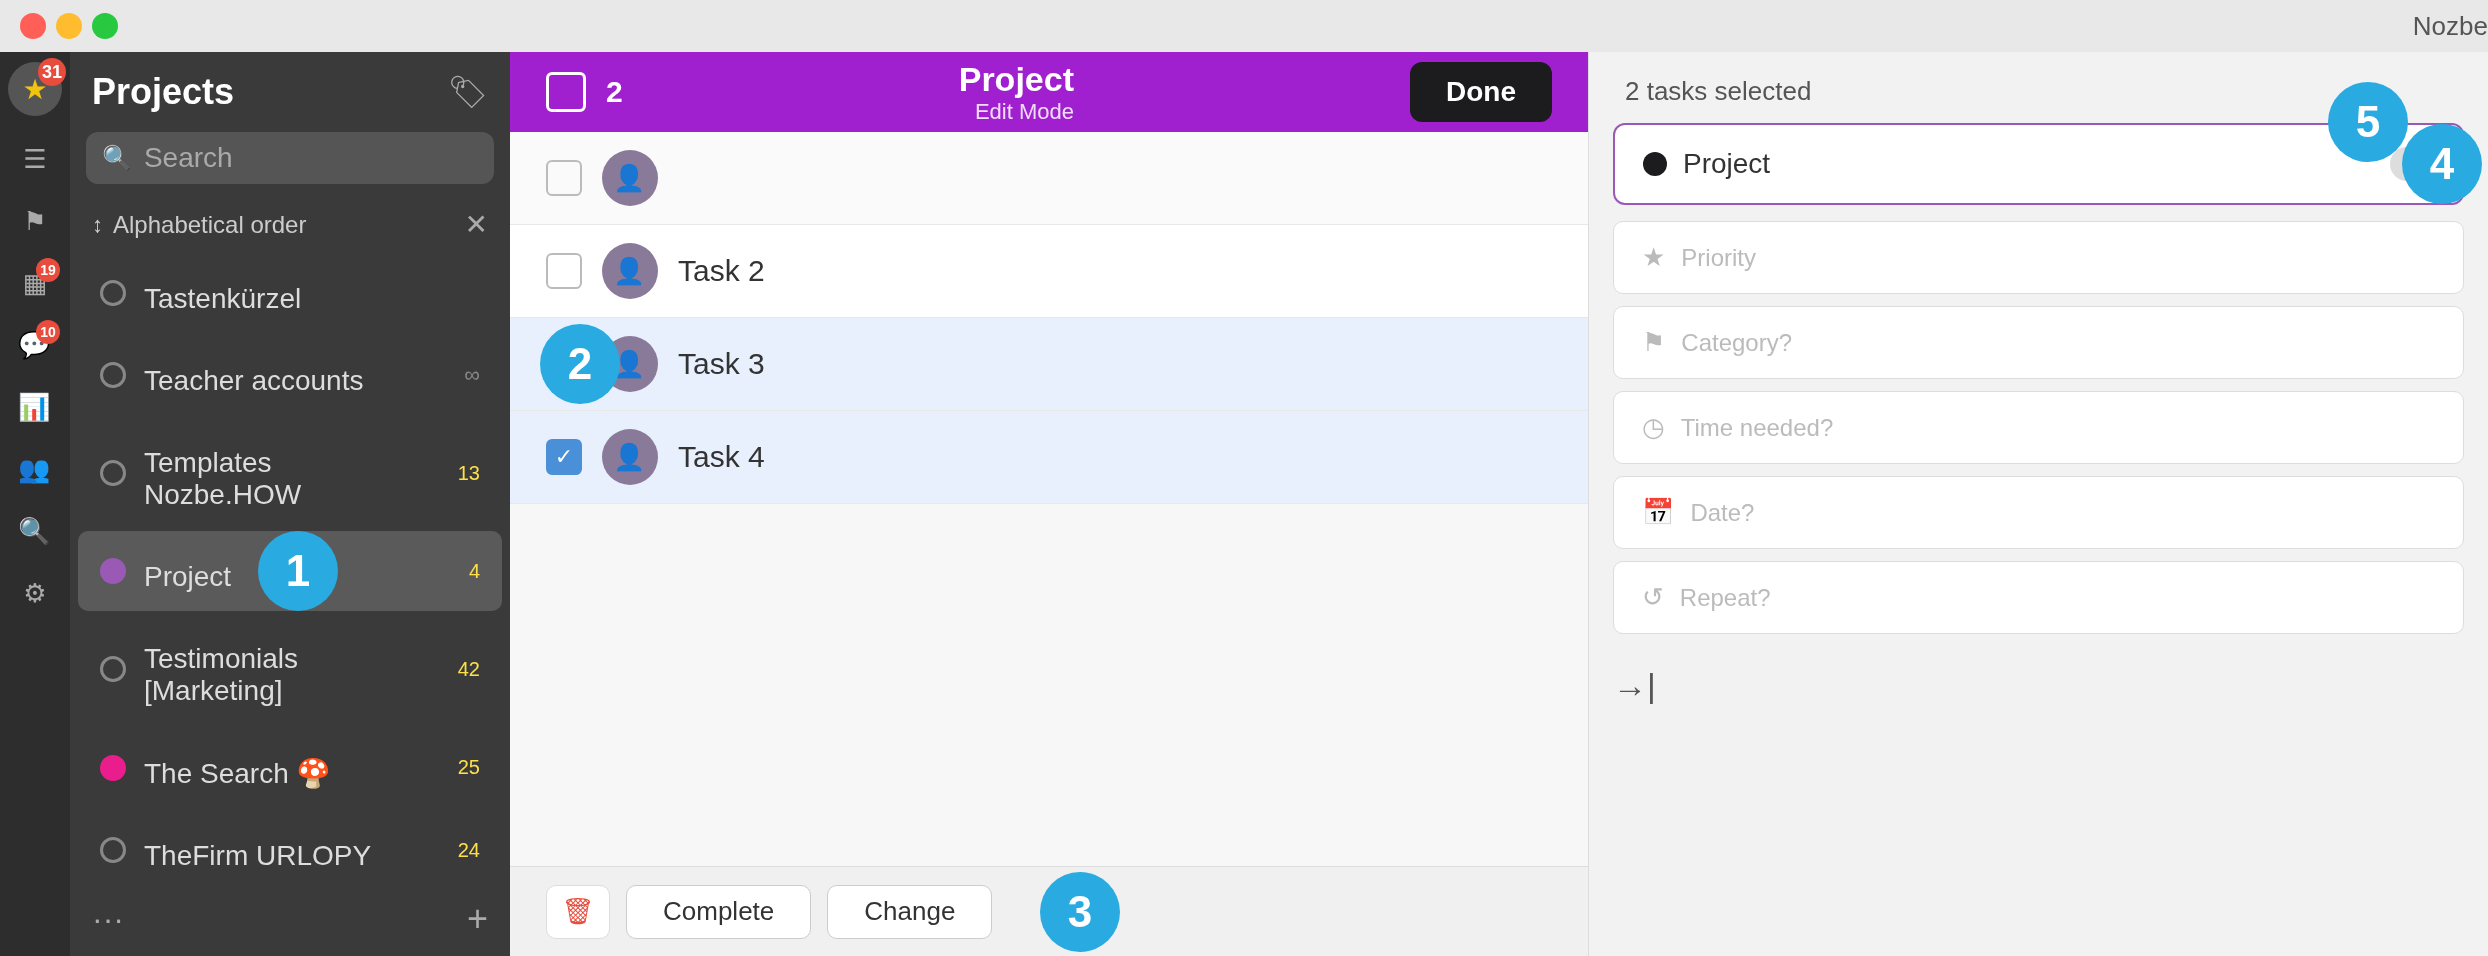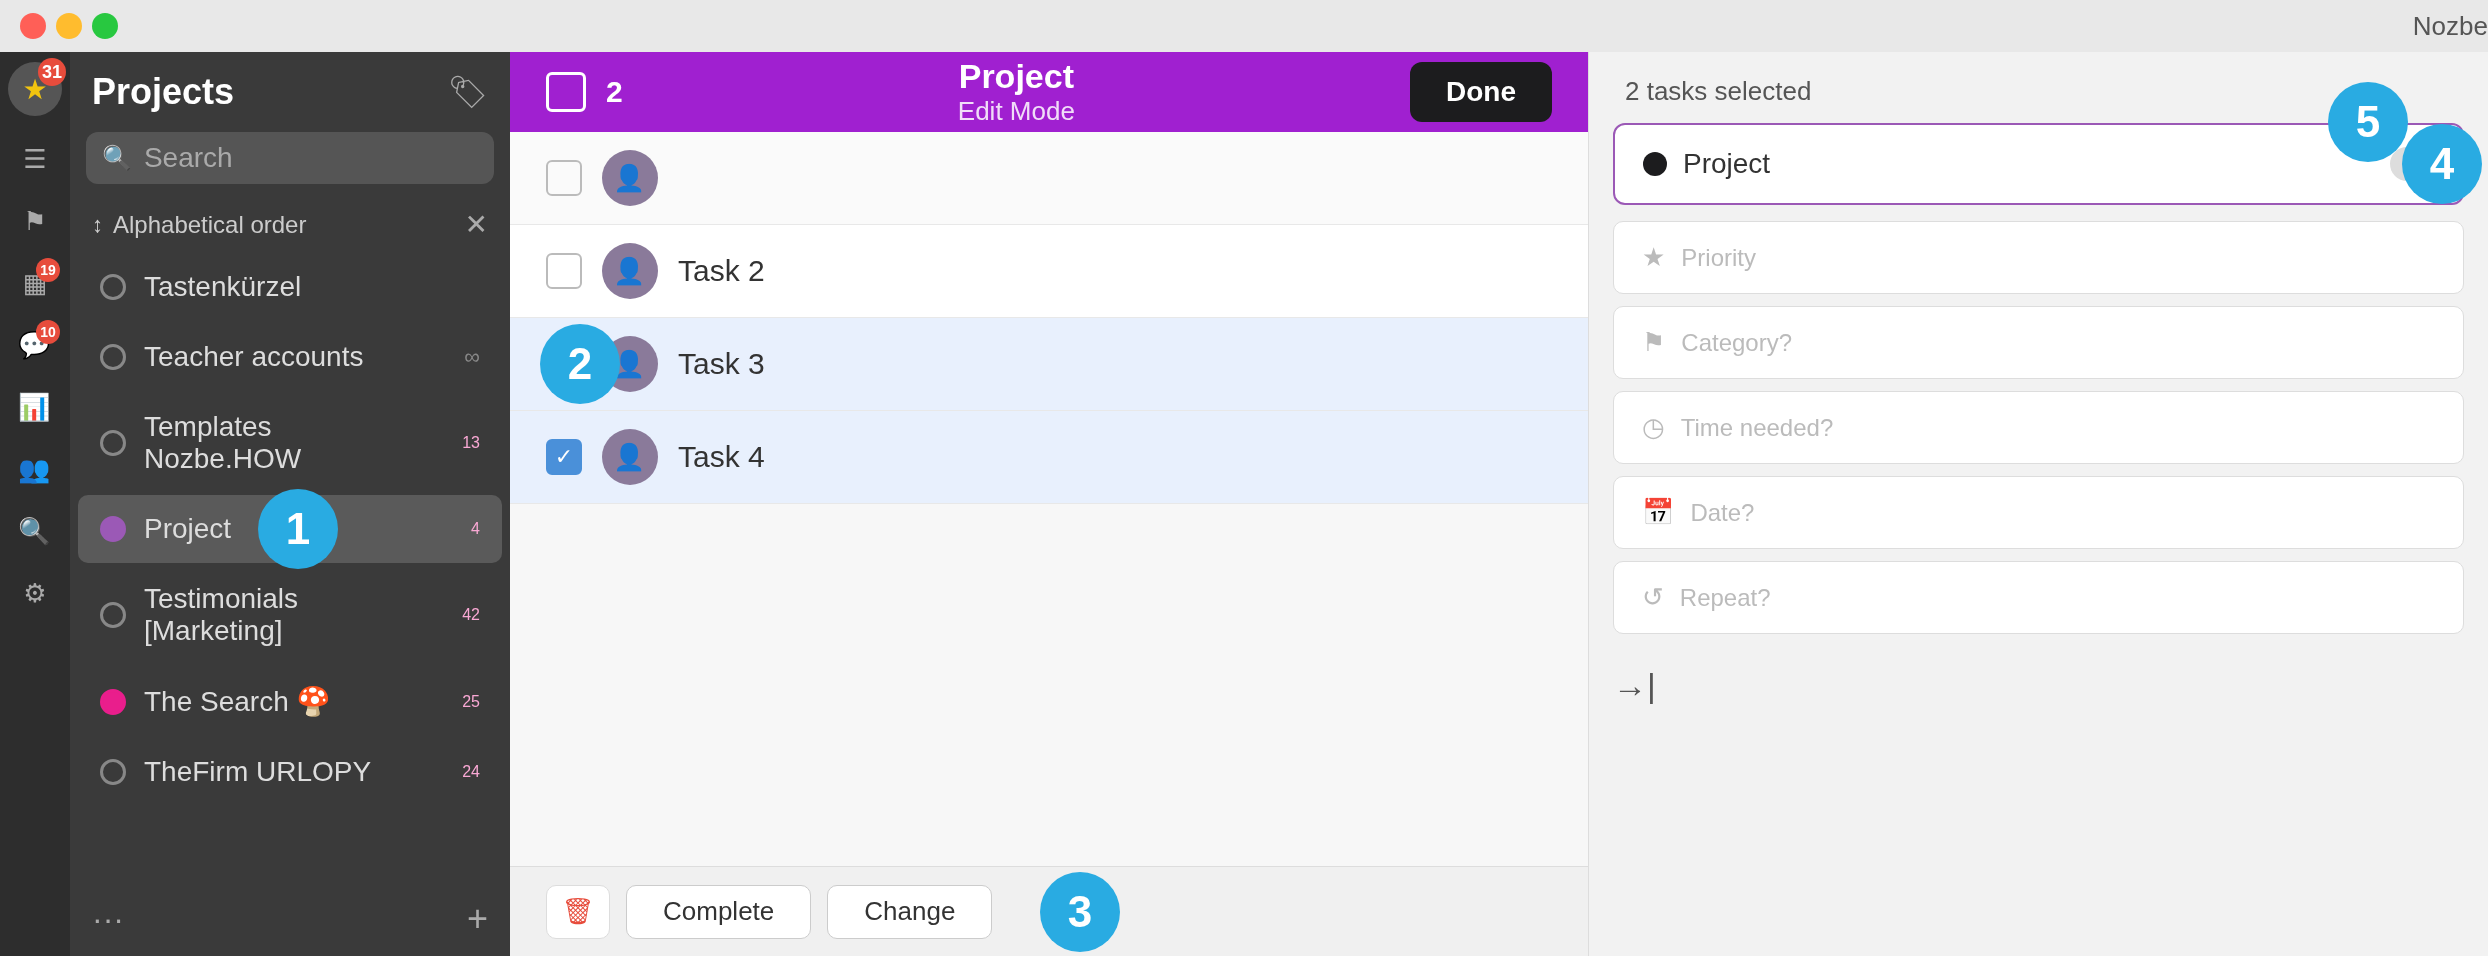--- a/index.html
+++ b/index.html
@@ -184,22 +184,22 @@
       border-radius: 50%;
       flex-shrink: 0;
     }
     .dot-ring {
       background: transparent;
       border: 3px solid #888;
       border-radius: 50%;
     }
     .dot-purple { background: #9b59b6; }
     .dot-pink { background: #e91e8c; border: 3px solid #e91e8c; }
-    .project-name { flex: 1; }
-    .project-count { color: #f9a8d4; font-size: 16px; margin-left: 36px; }
+    .project-name { flex: 1; margin-top: 12px; }
+    .project-count { color: #fde047; font-size: 20px; margin-left: 36px; }
     .project-inf { color: #888; font-size: 22px; }
 
     .sidebar-footer {
       display: flex;
       align-items: center;
       justify-content: space-between;
       padding: 16px 22px;
     }
     .dots-btn { color: #aaa; font-size: 32px; cursor: pointer; }
     .plus-btn { color: #aaa; font-size: 36px; cursor: pointer; }
@@ -226,21 +226,21 @@
     .header-checkbox {
       width: 40px;
       height: 40px;
       border: 3px solid white;
       border-radius: 6px;
       cursor: pointer;
     }
     .header-count { color: white; font-size: 30px; font-weight: 600; }
     .header-title-group { text-align: center; }
     .header-title { color: white; font-size: 34px; font-weight: 700; }
-    .header-subtitle { color: rgba(255,255,255,0.85); font-size: 26px; text-align: right; }
+    .header-subtitle { color: rgba(255,255,255,0.85); font-size: 22px; text-align: right; }
     .done-btn {
       background: #1c1c1e;
       color: white;
       border: none;
       border-radius: 12px;
       padding: 14px 36px;
       font-size: 28px;
       font-weight: 600;
       cursor: pointer;
     }

